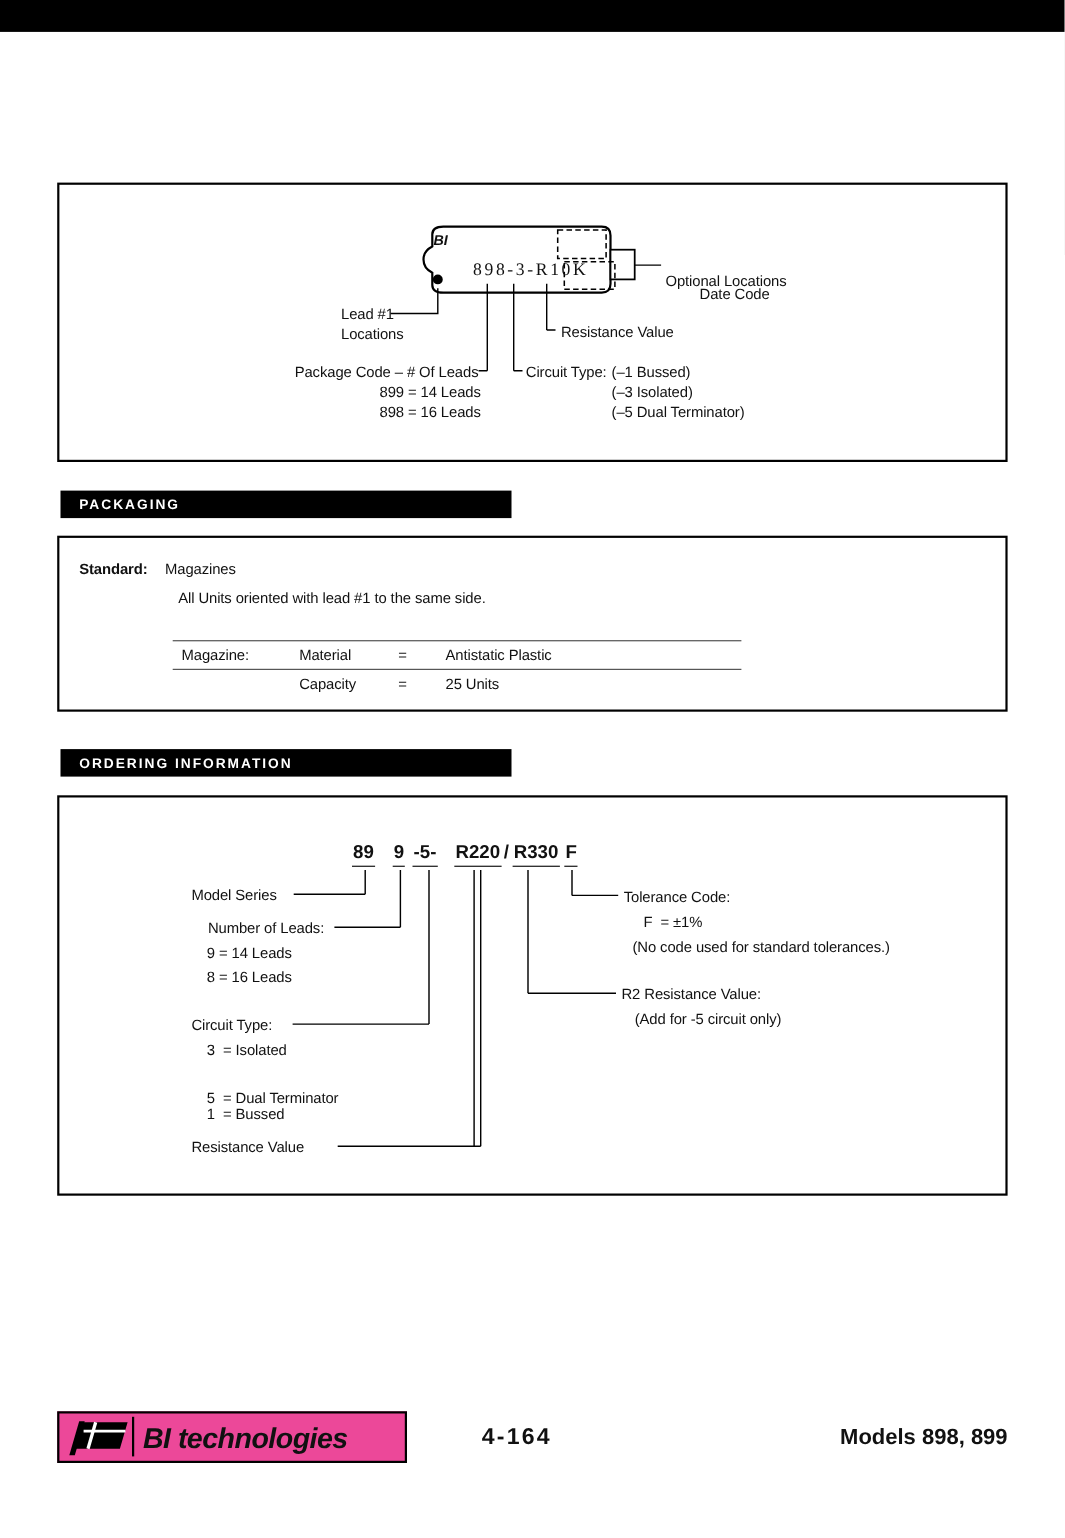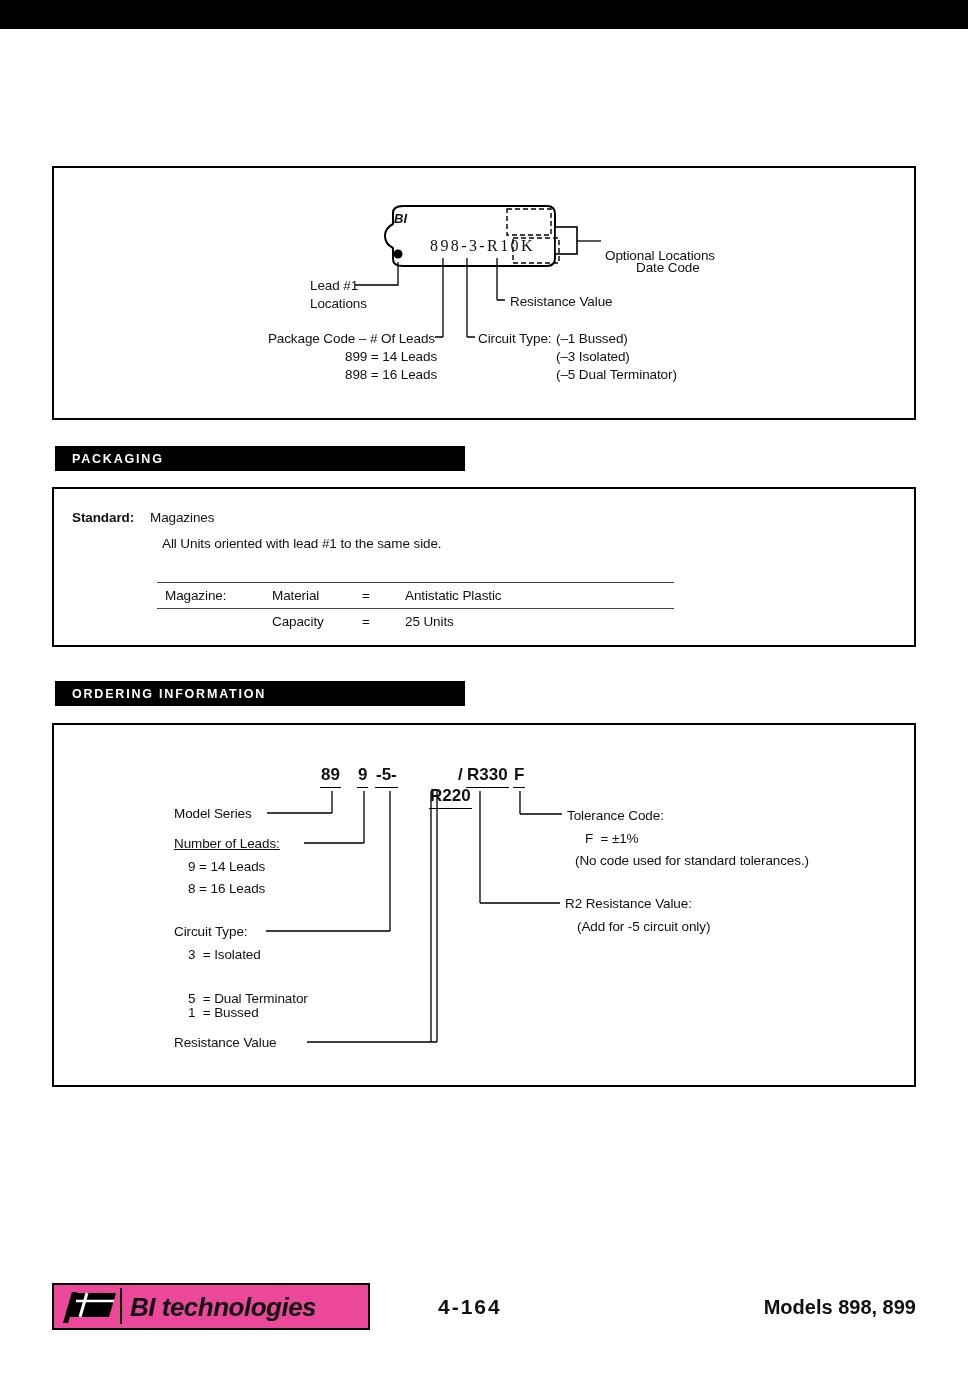--- a/index.html
+++ b/index.html
@@ -107,29 +107,29 @@
       <path d="M 212 206 H 336 M 336 206 V 66" fill="none" stroke="#000" stroke-width="1.3"></path>
       <path d="M 253 317 H 383 M 377 317 V 66 M 383 317 V 66" fill="none" stroke="#000" stroke-width="1.3"></path>
       <path d="M 466 66 V 89 M 466 89 H 508" fill="none" stroke="#000" stroke-width="1.3"></path>
       <path d="M 426 66 V 178 M 426 178 H 506" fill="none" stroke="#000" stroke-width="1.3"></path>
     </svg>
 
     <div>
       <span class="code-part" style="left:266px;">89</span>
       <span class="code-part" style="left:303px;">9</span>
       <span class="code-part" style="left:321px;">-5-</span>
-      <span class="code-part" style="left:375px;margin-top:21px;">R220</span>
+      <span class="code-part" style="left:359px;">R220</span>
       <span class="code-part code-plain" style="left:403px;">/</span>
       <span class="code-part" style="left:412px;">R330</span>
       <span class="code-part" style="left:459px;">F</span>
     </div>
 
     <div class="t" style="left:120px; top:80px;">Model Series</div>
 
-    <div class="t" style="left:120px; top:110px;text-decoration:underline;">Number of Leads:</div>
+    <div class="t" style="left:135px; top:110px;">Number of Leads:</div>
     <div class="t" style="left:134px; top:133px;">9 = 14 Leads</div>
     <div class="t" style="left:134px; top:155px;">8 = 16 Leads</div>
 
     <div class="t" style="left:120px; top:198px;">Circuit Type:</div>
     <div class="t" style="left:134px; top:221px;">3  = Isolated</div>
     <div class="t" style="left:134px; top:243px;margin-top:36px;">1  = Bussed</div>
     <div class="t" style="left:134px; top:265px;">5  = Dual Terminator</div>
 
     <div class="t" style="left:120px; top:309px;">Resistance Value</div>
 

